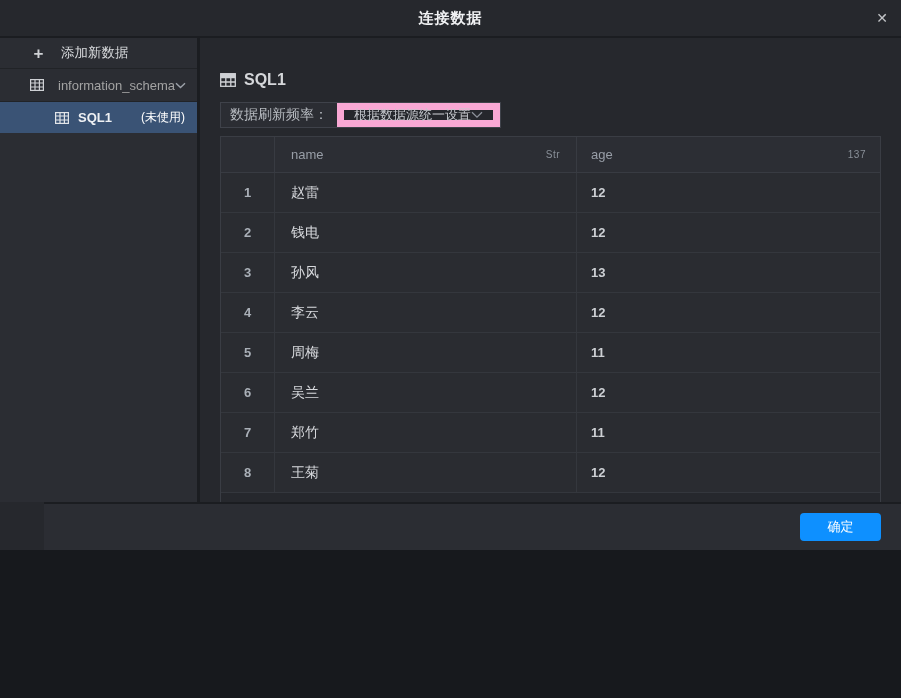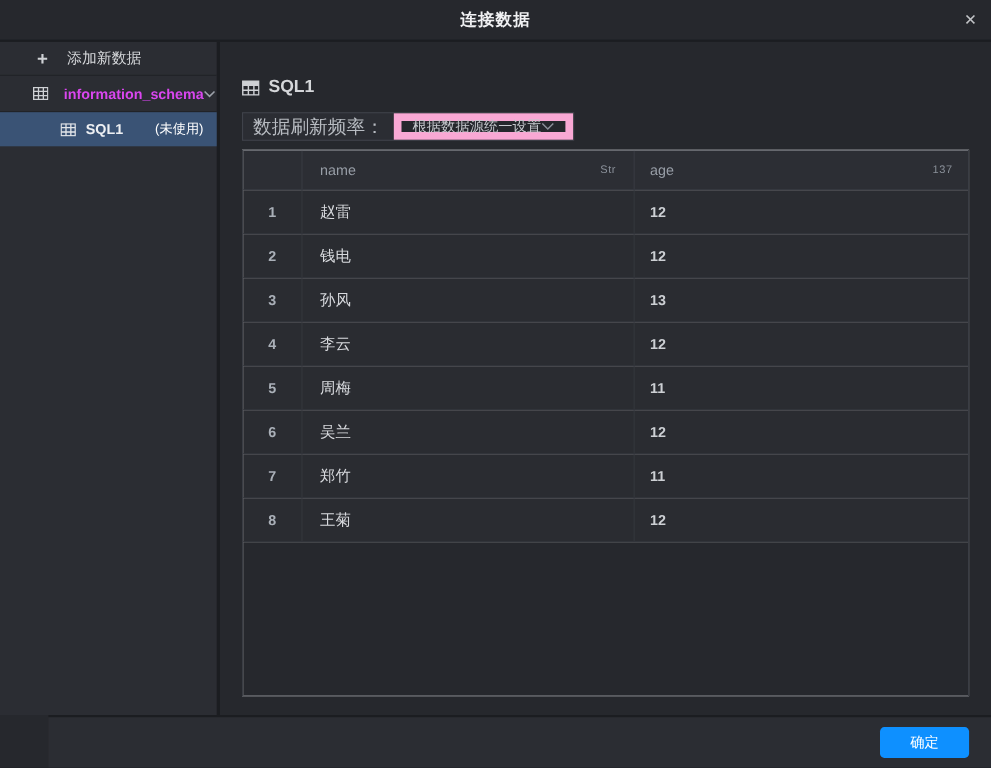--- a/index.html
+++ b/index.html
@@ -1,60 +1,60 @@
 <!DOCTYPE html>
 <html><head>
 <meta charset="utf-8">
 <style>
   * { margin:0; padding:0; box-sizing:border-box; }
   html,body { background:#17191d; }
   body { font-family:"Liberation Sans","DejaVu Sans",sans-serif; }
-  .window { width:901px; height:698px; background:#26282d; display:flex; flex-direction:column; overflow:hidden; }
+  .window { width:901px; height:550px; background:#26282d; display:flex; flex-direction:column; overflow:hidden; }
 
   
   .titlebar { height:38px; flex:0 0 38px; background:#26282d; border-bottom:2px solid #1b1d21; position:relative;
               display:flex; align-items:center; justify-content:center; }
   .titlebar .title { color:#f0f1f3; font-size:15px; font-weight:bold; letter-spacing:1px; }
   .close-btn { position:absolute; right:13px; top:50%; transform:translateY(-50%); color:#c2c4c7; font-size:14px;
                line-height:1; cursor:pointer; }
 
   
   .body { flex:1 1 auto; display:flex; min-height:0; }
 
   
   .sidebar { width:200px; flex:0 0 200px; background:#2b2d33; border-right:3px solid #1b1d21; display:flex; flex-direction:column; }
   .side-item { height:31px; flex:0 0 31px; display:flex; align-items:center; padding:0 12px 0 30px;
                border-bottom:1px solid #212327; color:#d6d8db; font-size:13px; cursor:pointer; }
   .side-item .ic { width:17px; display:flex; justify-content:center; margin-right:14px; color:#cfd1d5; }
   .plus-glyph { font-size:17px; font-weight:bold; line-height:1; }
   .side-item .lbl { font-weight:bold; }
   .side-item.action .lbl { font-weight:normal; font-size:13.5px; }
   .side-item.schema { height:33px; flex-basis:33px; }
-  .side-item.schema .lbl { font-weight:bold; color:#d946ef; }
+  .side-item.schema .lbl { font-weight:normal; color:#a3a3a3; }
   .side-item.schema .chev { margin-left:auto; color:#9da2aa; }
   .side-item.selected { background:#3a5375; border-bottom:none; padding-left:53px; }
   .side-item.selected .ic { margin-right:8px; color:#e2e5e9; }
   .side-item.selected .lbl { color:#eef0f3; }
   .badge { margin-left:auto; color:#ffffff; font-size:12px; }
   .side-fill { flex:1 1 auto; }
 
   
   .main { flex:1 1 auto; background:#26282d; padding:0 20px; display:flex; flex-direction:column; min-width:0; }
   .pane-title { margin-top:33px; display:flex; align-items:center; gap:8px; color:#d5d7da; font-size:16px; font-weight:bold; }
   .pane-title .ic { color:#cfd1d5; display:flex; }
 
   .refresh-group { margin-top:13px; align-self:flex-start; height:26px; display:flex; align-items:stretch;
                    border:1px solid #3f424a; background:#2b2d33; }
-  .refresh-label { display:flex; align-items:center; padding:0 9px; color:#b8bcc2; font-size:17px; }
+  .refresh-label { display:flex; align-items:center; padding:0 9px; color:#b8bcc2; font-size:14px; }
   .refresh-select { width:163px; border:7px solid #f9a8d4; background:#25272c; display:flex; align-items:center;
                     padding:0 10px; color:#c6c9ce; font-size:13px; cursor:pointer; }
   .refresh-select .chev { margin-left:auto; color:#8b9099; display:flex; }
 
   
-  .table { margin-top:8px; height:497px; flex:0 0 497px; border:1px solid #3a3d44; background:#e5e5e5;
+  .table { margin-top:8px; height:497px; flex:0 0 497px; border:1px solid #3a3d44; background:#15803d;
            display:flex; flex-direction:column; overflow:hidden; }
   .thead { height:36px; flex:0 0 36px; background:#2c2e34; border-bottom:1px solid #383b42; display:flex; }
   .thead .cell { color:#989ea7; font-size:13px; }
   .cell { display:flex; align-items:center; }
   .cell.c-idx { width:54px; flex:0 0 54px; justify-content:center; border-right:1px solid #383b42; }
   .cell.c-name { width:302px; flex:0 0 302px; padding:0 16px; border-right:1px solid #383b42; }
   .cell.c-age { flex:1 1 auto; padding:0 14px; }
   .type-tag { margin-left:auto; font-size:10px; font-weight:normal; color:#8a9099; letter-spacing:.5px;text-align:right; }
   .trow { height:40px; flex:0 0 40px; background:#2a2c31; border-bottom:1px solid #34373d; display:flex; }
   .trow .cell.c-idx { color:#aab0b8; font-size:13px; font-weight:bold; border-right:1px solid #34373d; }

